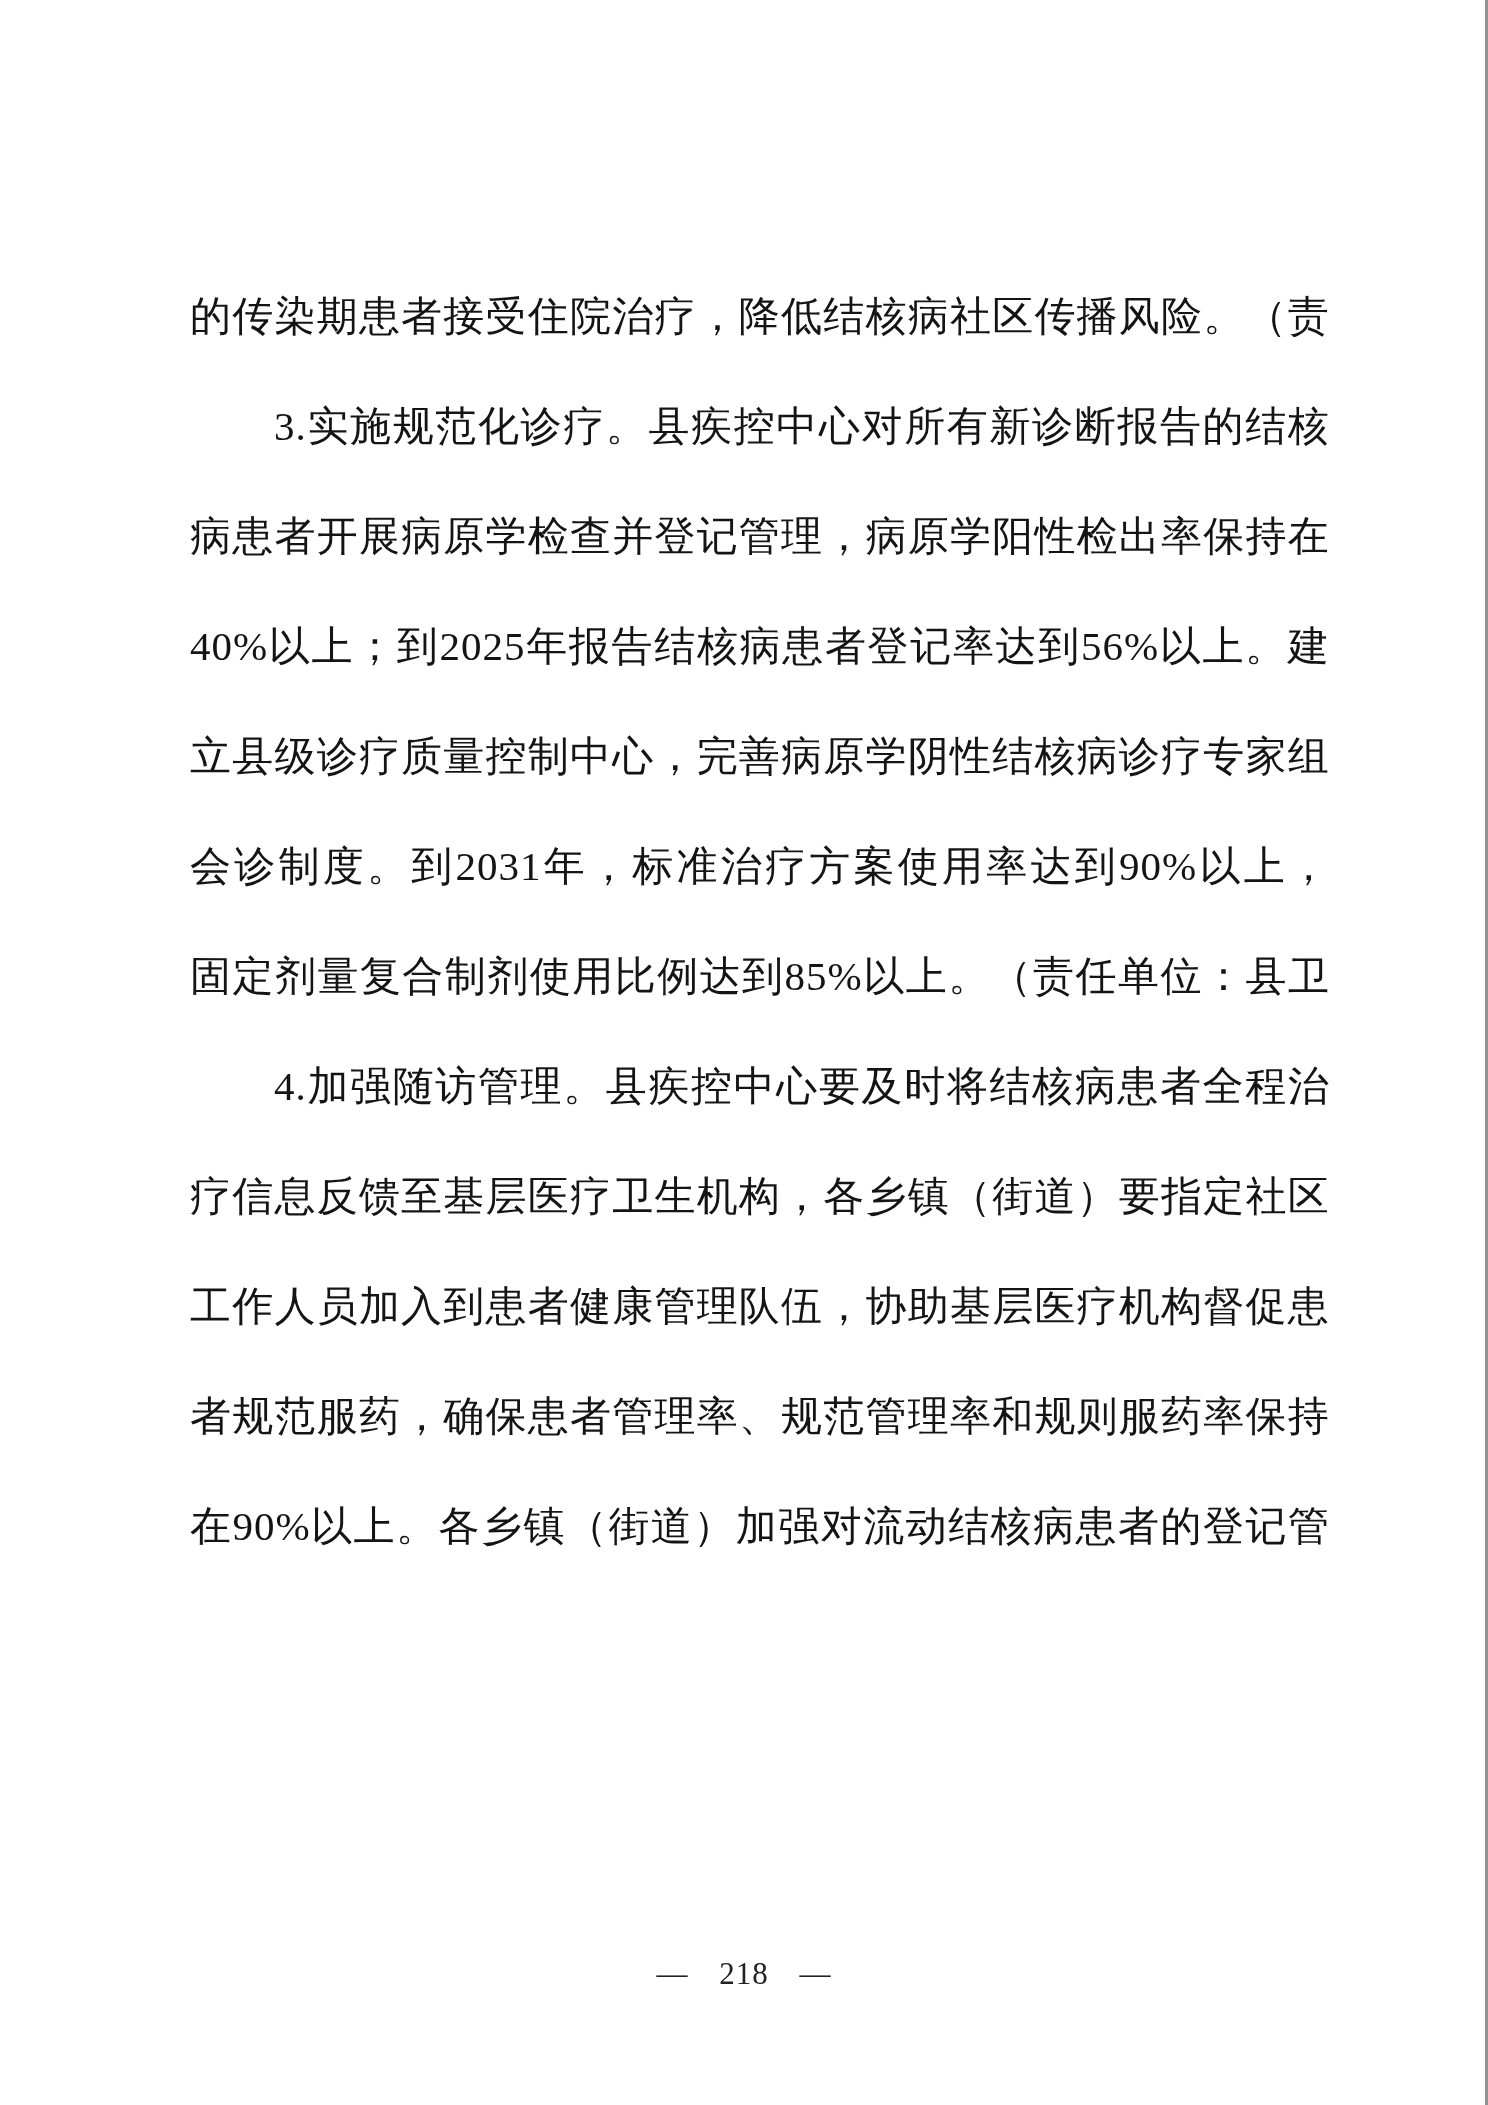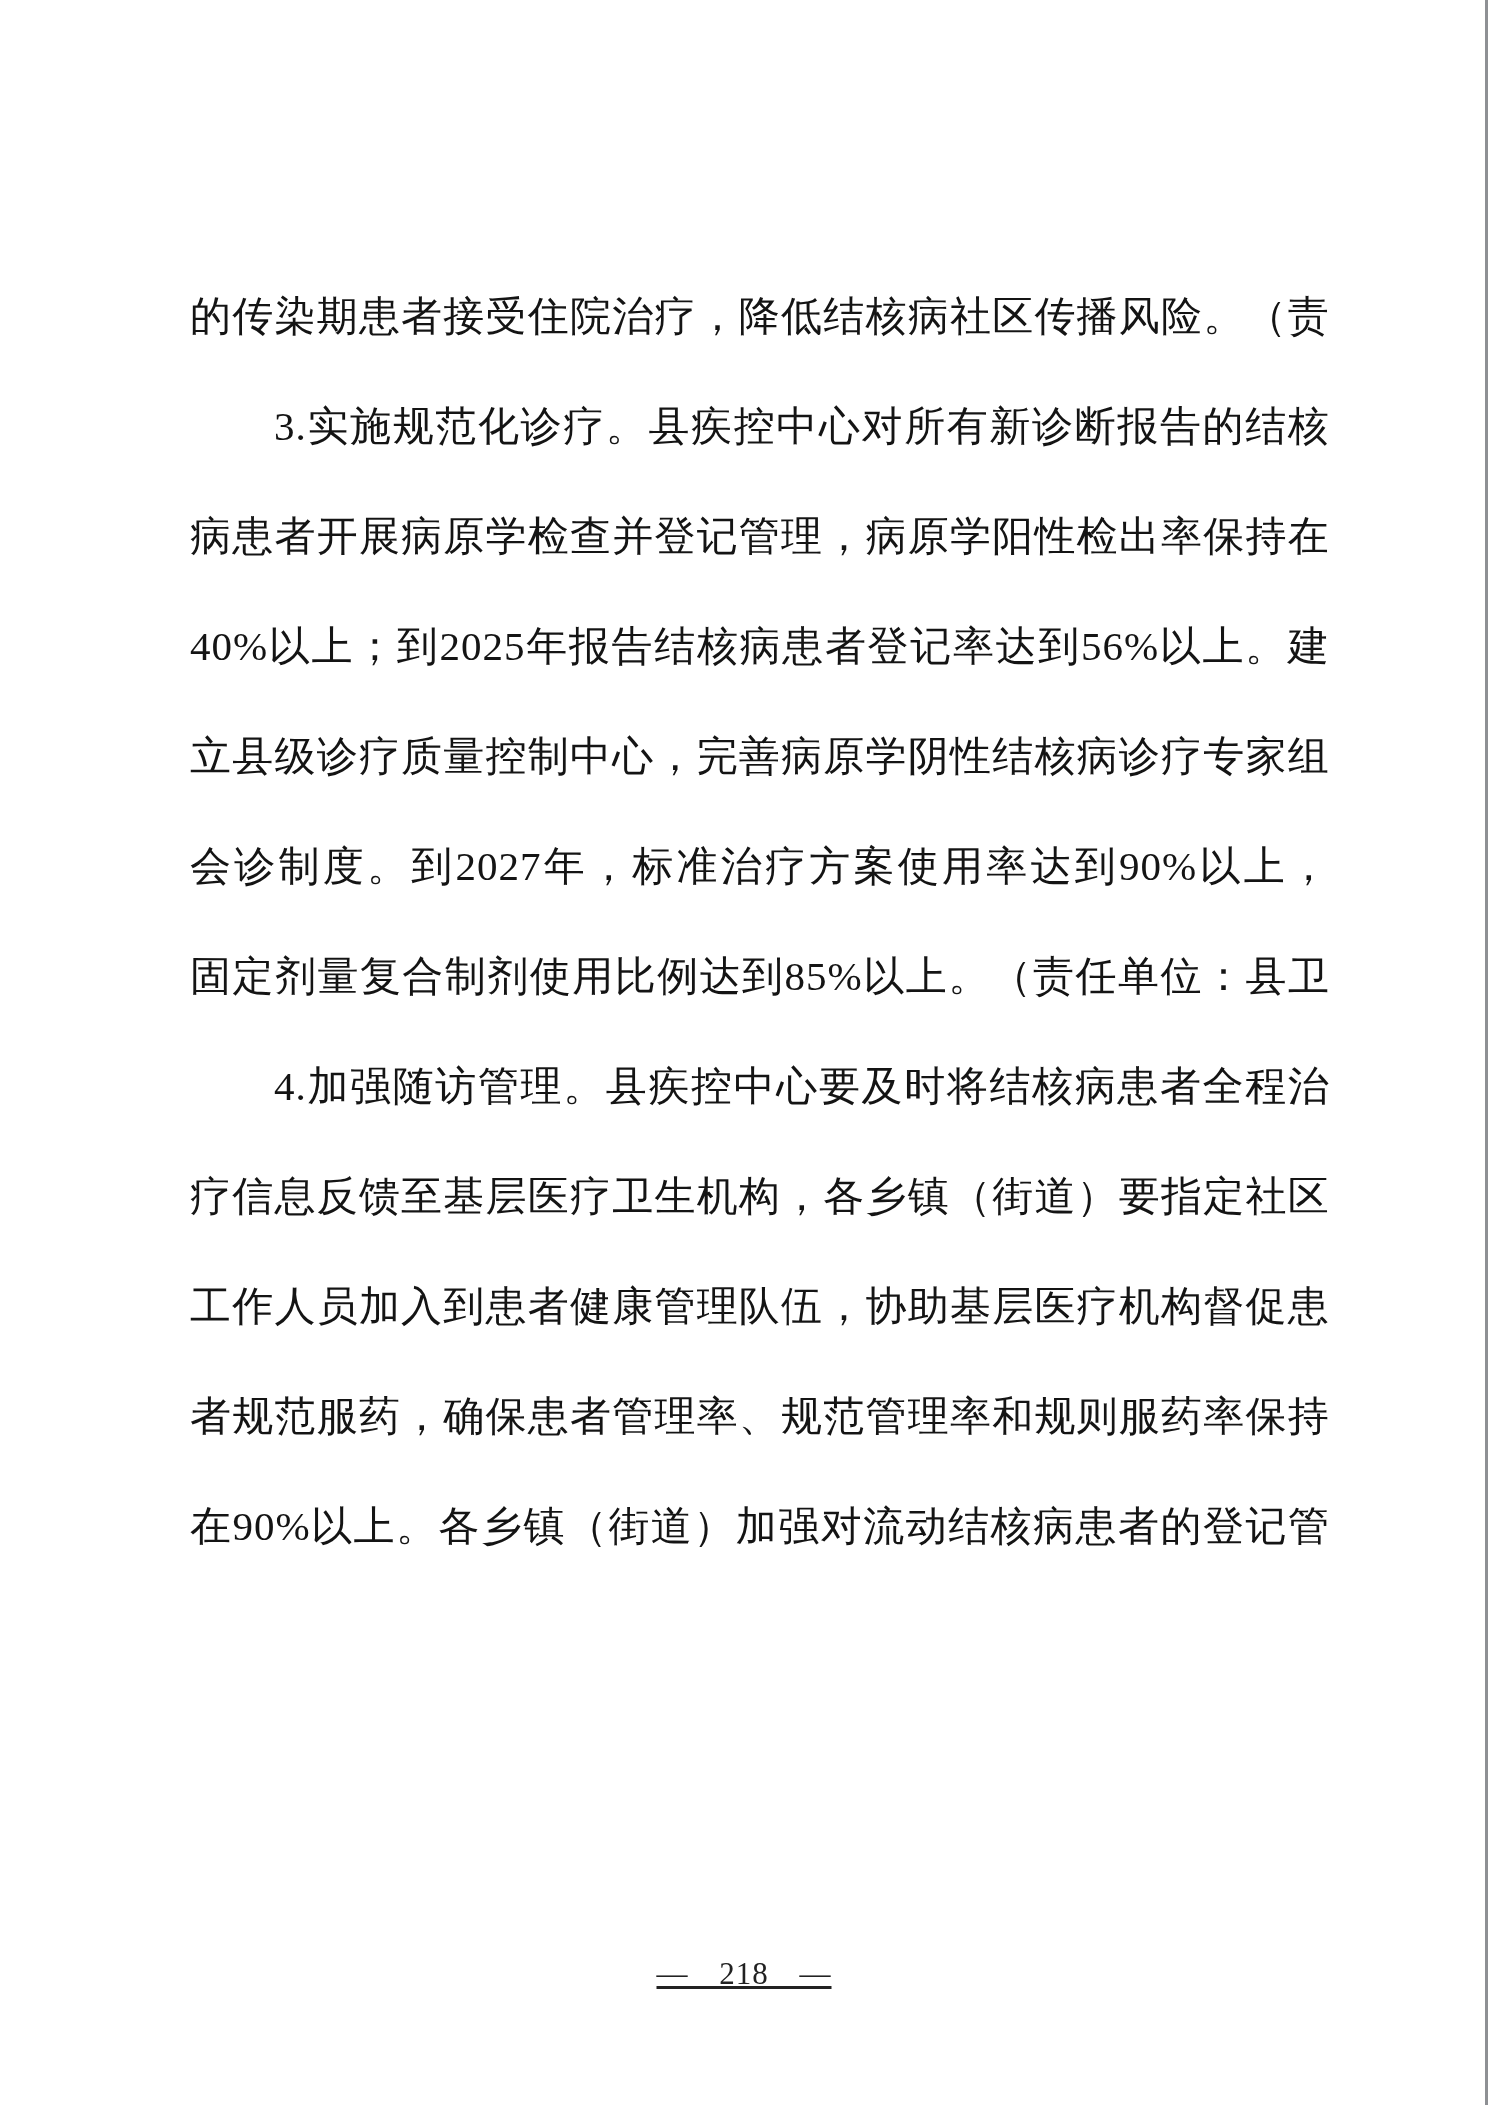--- a/index.html
+++ b/index.html
@@ -54,21 +54,20 @@
     top: 1950px;
     left: 0;
     width: 100%;
     height: 48px;
     line-height: 48px;
     text-align: center;
     font-size: 31px;
     color: #222222;
     word-spacing: 22px;
     letter-spacing: 1px;
-    text-decoration: underline;
   }
 </style>
 </head>
 <body style="background: rgb(255, 255, 255);">
 
 <div class="sheet">
 
   <div class="text-block" style="color: rgb(20, 20, 20);">
     <div class="line justify">
         <span>的</span>
@@ -210,21 +209,21 @@
         <span>家</span>
         <span>组</span>
       </div>
     <div class="line justify">
         <span>会</span>
         <span>诊</span>
         <span>制</span>
         <span>度</span>
         <span>。</span>
         <span>到</span>
-        <span> 2027 </span>
+        <span> 2031 </span>
         <span>年</span>
         <span>，</span>
         <span>标</span>
         <span>准</span>
         <span>治</span>
         <span>疗</span>
         <span>方</span>
         <span>案</span>
         <span>使</span>
         <span>用</span>

